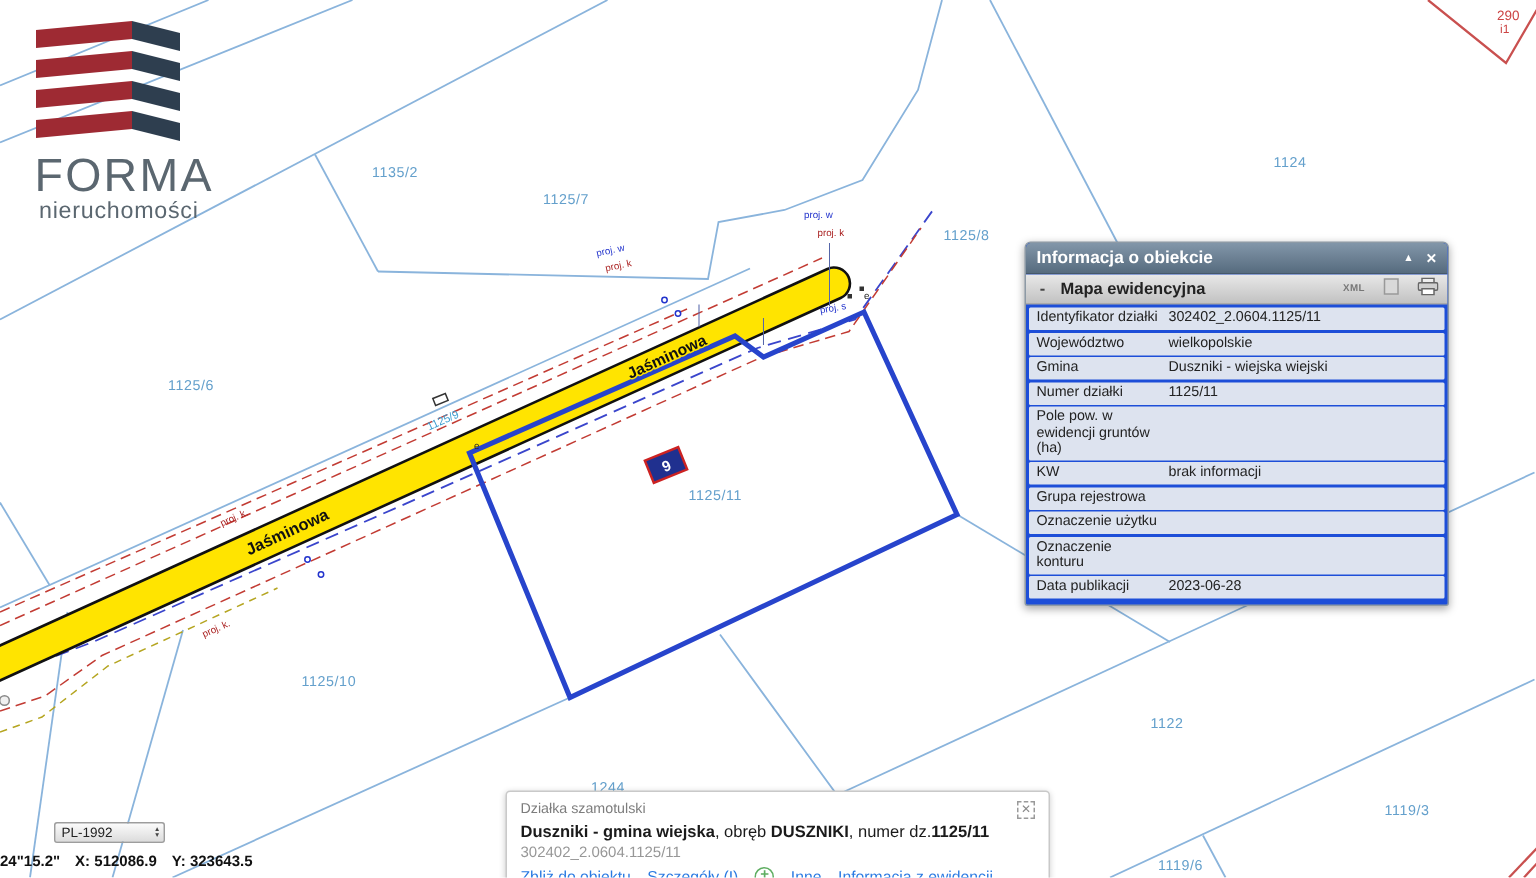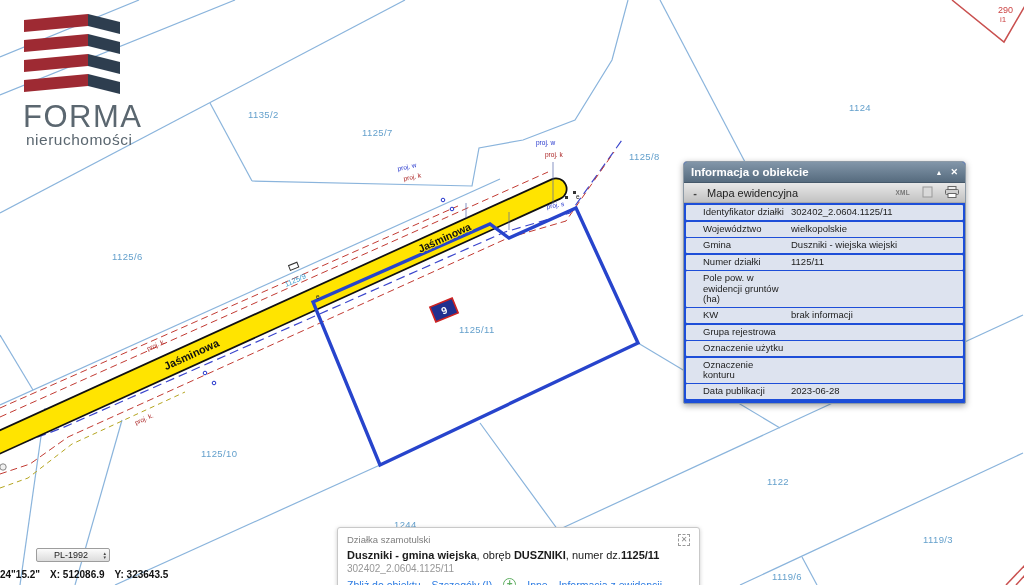--- a/index.html
+++ b/index.html
@@ -21,27 +21,27 @@
     border-bottom:1px solid #45586a;border-radius:3px 3px 0 0;
   }
   .ip-title{color:#fff;font-weight:bold;font-size:11.5px;}
   .ip-titlebtns{display:flex;gap:8px;color:#fff;}
   .ip-btn{font-size:9px;line-height:9px;cursor:pointer;font-weight:bold;}
   .ip-section{
     height:19px;display:flex;align-items:center;gap:7px;padding:0 6px;
     background:linear-gradient(#e8e8e8,#c2c2c2);border-bottom:1px solid #aaa;
   }
   .ip-collapse{font-weight:bold;color:#444;width:10px;text-align:center;font-size:11px;}
-  .ip-section-title{font-weight:normal;font-size:11px;color:#222;flex:1;}
+  .ip-section-title{font-weight:bold;font-size:11px;color:#222;flex:1;}
   .ip-xml{font-size:6.5px;font-weight:bold;color:#777;letter-spacing:.3px;}
   .ip-ico{display:inline-block;margin-left:5px;vertical-align:middle;}
   .ip-rows{padding:2px 2px 2px 2px;}
   .ip-row{
     display:flex;align-items:center;background:#dde3ef;margin-bottom:1.5px;
-    padding:2px 17px;line-height:10.5px;min-height:11px;border-radius:1px;
+    padding:2px 5px;line-height:10.5px;min-height:11px;border-radius:1px;
   }
   .ip-row-label{width:84px;flex:none;padding-right:4px;}
   .ip-row-value{flex:1;}
 
   
   .popup{
     position:absolute;left:337px;top:527px;width:363px;height:72px;
     background:#fff;border:1px solid #c9c9c9;border-radius:3px;
     box-shadow:0 1px 4px rgba(0,0,0,.2);padding:6px 9px;box-sizing:border-box;
   }
@@ -59,21 +59,21 @@
   .plus-ico{
     width:11px;height:11px;border:1.4px solid #5fae62;border-radius:50%;
     color:#5fae62;font-size:10px;line-height:10px;text-align:center;font-weight:bold;cursor:pointer;
   }
 
   
   .crs-select{
     position:absolute;left:36px;top:548px;width:74px;height:14px;
     background:linear-gradient(#fbfbfb,#dcdcdc);border:1px solid #9d9d9d;border-radius:2px;
     display:flex;align-items:center;justify-content:space-between;
-    padding:0 3px 0 17px;box-sizing:border-box;font-size:9px;color:#222;cursor:pointer;
+    padding:0 3px 0 4px;box-sizing:border-box;font-size:9px;color:#222;cursor:pointer;
   }
   .crs-spin{display:flex;flex-direction:column;font-size:5px;line-height:4px;color:#444;}
   .coord-line{
     position:absolute;left:0px;top:569px;font-size:10px;font-weight:bold;color:#111;
     white-space:nowrap;
   }
   .coord-line span{margin-right:10px;}
 </style>
 </head>
 <body>

